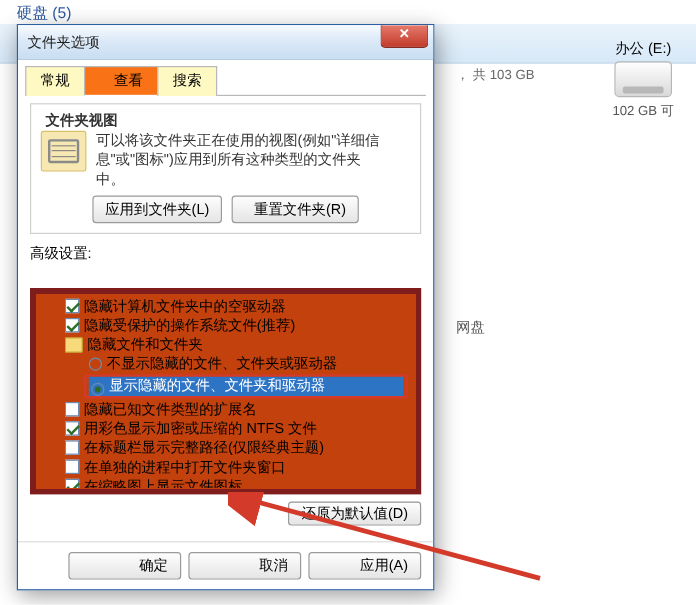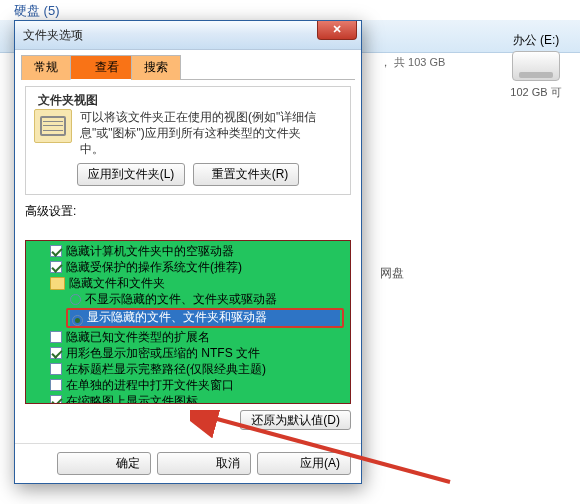--- a/index.html
+++ b/index.html
@@ -93,21 +93,21 @@
   .tabs {
     display:flex;
     margin: 4px 6px 0;
     border-bottom:1px solid #b9b9b9;
     gap:0;
   }
   .tab {
     padding: 3px 12px;
     border:1px solid #b9b9b9;
     border-bottom:none;
-    background:#fdba74;
+    background:#fef9c3;
     margin-right:-1px;
     position:relative;
     top:1px;
   }
   .tab.active {
     background:#f97316;
     border-bottom:1px solid #fff;
     padding-left:24px;
   }
   .body {
@@ -152,24 +152,24 @@
     padding: 2px 10px;
     border:1px solid #9a9a9a;
     border-radius:3px;
     background: linear-gradient(#fdfdfd,#e5e5e5);
     font-size:12px;
     min-width:84px;
     text-align:right;
   }
   .adv-label { margin: 6px 0 20px; }
   .tree-wrap {
-    border:1px solid #7f1d1d;
+    border:5px solid #7f1d1d;
     height: 158px;
     overflow-y: scroll;
-    background:#22c55e;
+    background:#c2410c;
     padding: 2px 0 2px 4px;
   }
   .row { display:flex; align-items:center; gap:4px; height:16px; line-height:16px; white-space:nowrap;}
   .row.child1 { padding-left: 20px; }
   .row.child2 { padding-left: 40px; }
   .chk {
     width:12px;height:12px;
     border:1px solid #6b8bb1;
     box-sizing:border-box;
     background:#fff;

